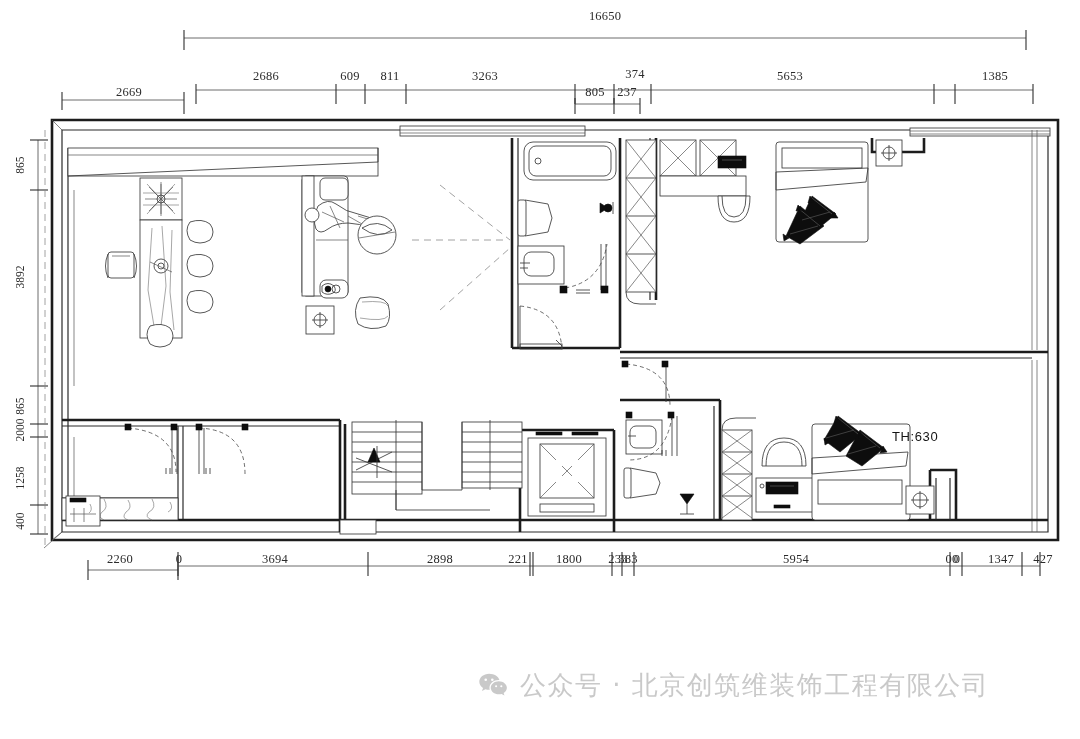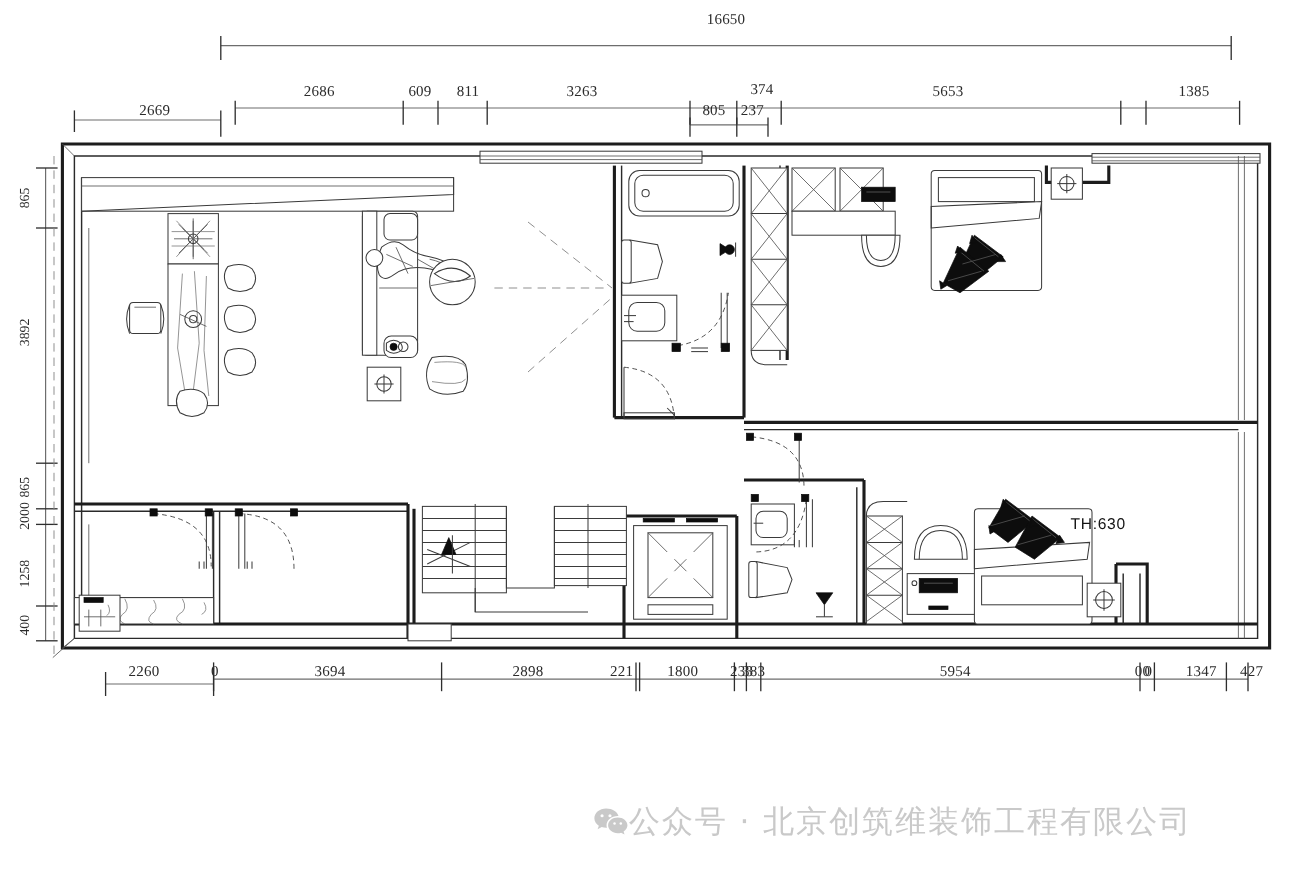--- a/index.html
+++ b/index.html
@@ -41,22 +41,22 @@
   .hair2{stroke:#6b6b6b;stroke-width:.6;fill:none;}
   .furn{stroke:#3a3a3a;stroke-width:.85;fill:none;}
   .furn-f{stroke:#3a3a3a;stroke-width:.85;fill:#ffffff;}
   .dark{fill:#0d0d0d;stroke:#0d0d0d;stroke-width:.6;}
   .dash{stroke:#8a8a8a;stroke-width:.8;fill:none;stroke-dasharray:7 5;}
   .swing{stroke:#4a4a4a;stroke-width:.8;fill:none;stroke-dasharray:4 3;}
 
   
   #watermark{
     position:absolute;
-    left:494px;top:672px;
-    display:flex;align-items:center;
+    left:478px;top:672px;
+    display:flex;align-items:center;gap:12px;
     user-select:none;
   }
   #watermark .wm-text{
     font-family:"DejaVu Sans", sans-serif;
     font-size:26px;
     color:#c9c9c9;
     letter-spacing:1.5px;
     white-space:nowrap;
     line-height:1;
   }

